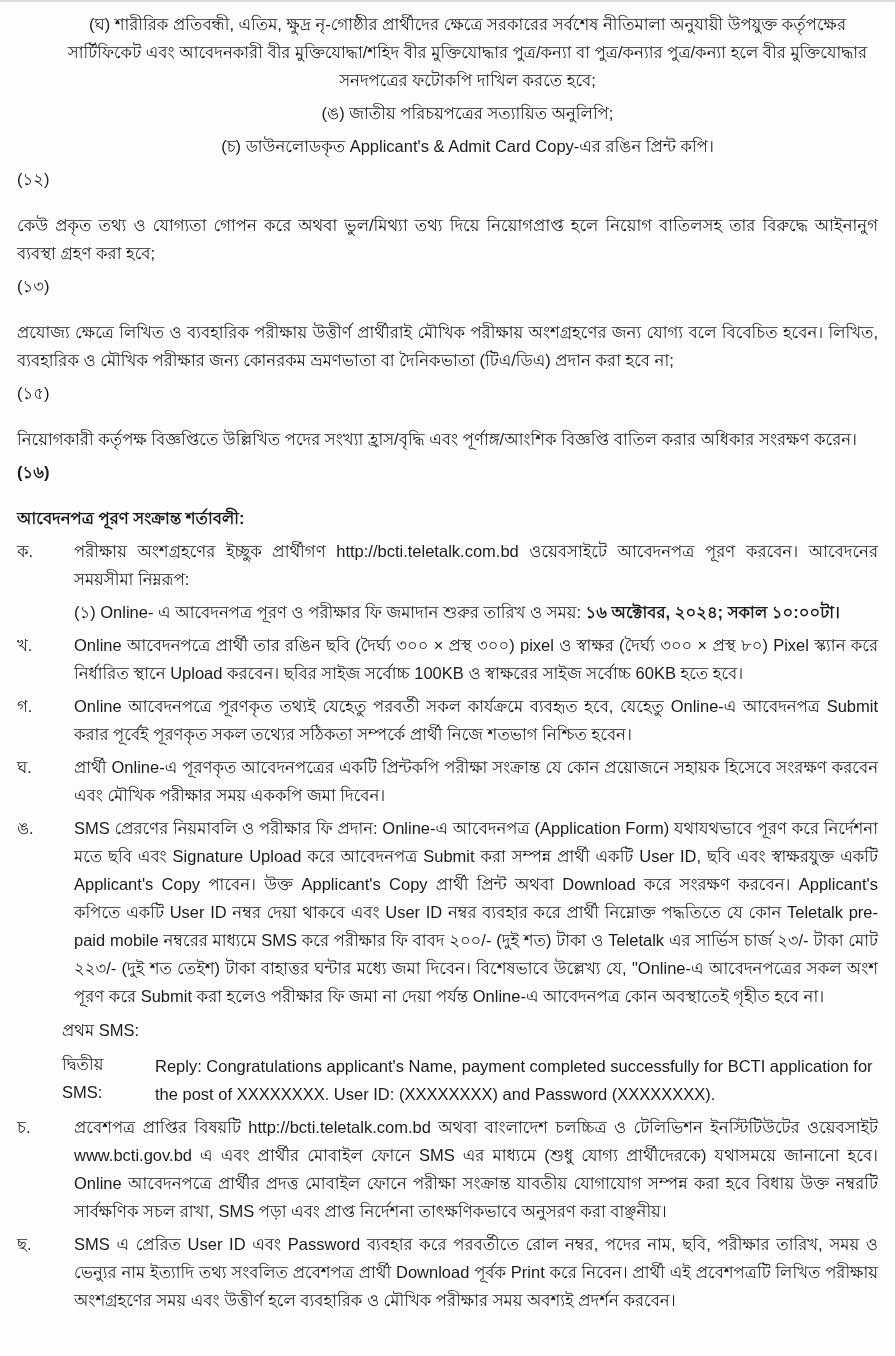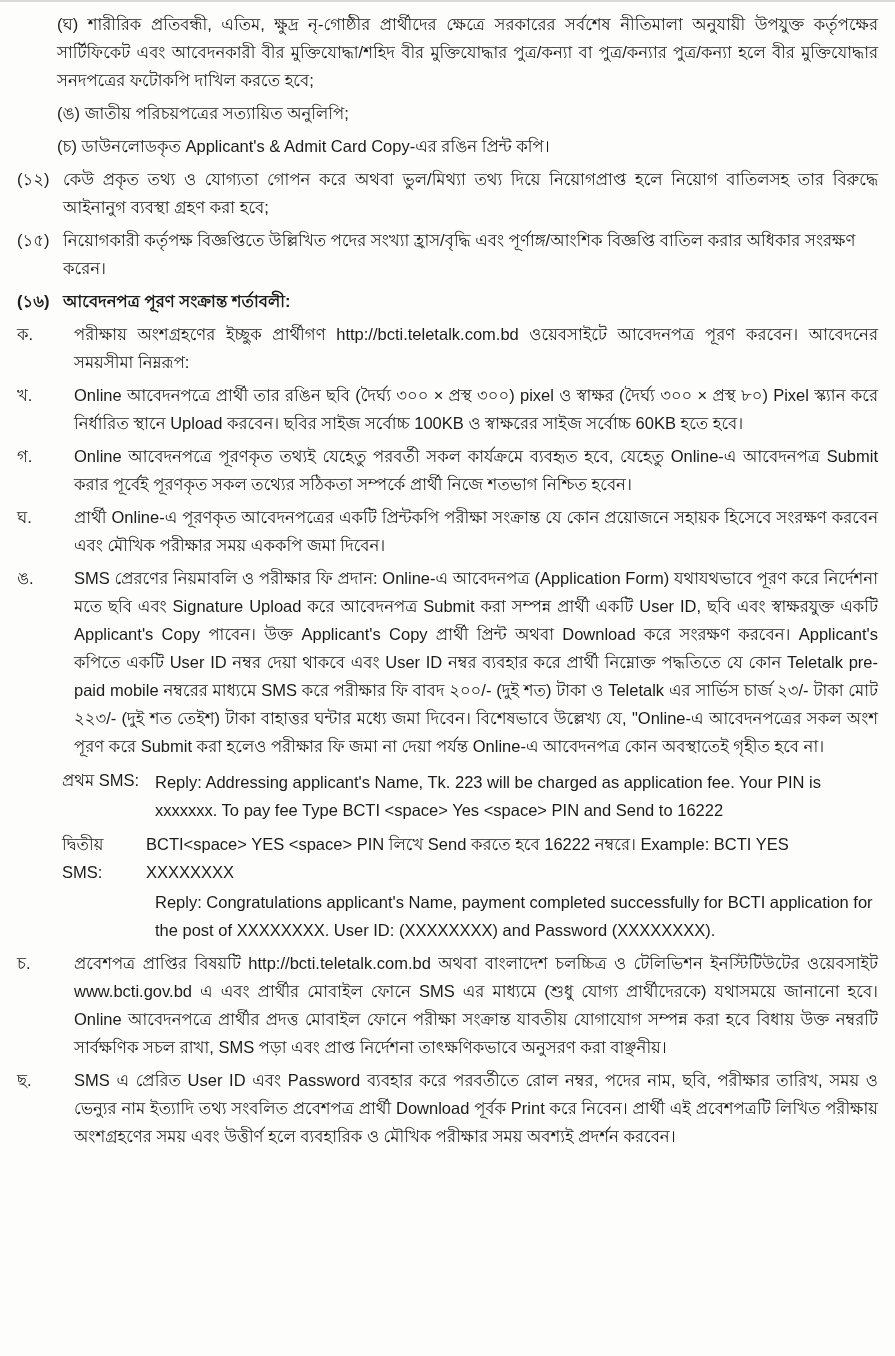--- a/index.html
+++ b/index.html
@@ -16,24 +16,24 @@
     line-height: 28px;
     box-sizing: border-box;
     padding: 8px 17px 0 17px;
     overflow: hidden;
   }
   p { margin: 0; }
   .gap { margin-bottom: 5px; }
   .just { text-align: justify; text-justify: inter-word; }
 
   
-  .subclause { margin-left: 40px; }
+  .subclause { margin-left: 40px; text-align: center; }
 
   
-  .numrow { display: flex; }
+  .numrow { display: flex; flex-direction: column; }
   .numrow .marker { flex: 0 0 46px; }
   .numrow .body { flex: 1; }
 
   
   .letrow { display: flex; }
   .letrow .marker { flex: 0 0 57px; }
   .letrow .body { flex: 1; }
 
   .bold { font-weight: bold; justify-content: space-between; }
 
@@ -53,33 +53,38 @@
 
   <p class="subclause just gap"><span>(ঘ)</span> <span>শারীরিক প্রতিবন্ধী, এতিম, ক্ষুদ্র নৃ-গোষ্ঠীর প্রার্থীদের ক্ষেত্রে সরকারের সর্বশেষ নীতিমালা অনুযায়ী উপযুক্ত কর্তৃপক্ষের সার্টিফিকেট এবং আবেদনকারী বীর মুক্তিযোদ্ধা/শহিদ বীর মুক্তিযোদ্ধার পুত্র/কন্যা বা পুত্র/কন্যার পুত্র/কন্যা হলে বীর মুক্তিযোদ্ধার সনদপত্রের ফটোকপি দাখিল করতে হবে;</span></p>
   <p class="subclause gap"><span>(ঙ)</span> <span>জাতীয় পরিচয়পত্রের সত্যায়িত অনুলিপি;</span></p>
   <p class="subclause gap"><span>(চ)</span> <span>ডাউনলোডকৃত Applicant's &amp; Admit Card Copy-এর রঙিন প্রিন্ট কপি।</span></p>
 
   <div class="numrow gap">
     <span class="marker">(১২)</span>
     <p class="body just">কেউ প্রকৃত তথ্য ও যোগ্যতা গোপন করে অথবা ভুল/মিথ্যা তথ্য দিয়ে নিয়োগপ্রাপ্ত হলে নিয়োগ বাতিলসহ তার বিরুদ্ধে আইনানুগ ব্যবস্থা গ্রহণ করা হবে;</p>
   </div>
   <div class="numrow gap">
+    <span class="marker">(১৩)</span>
+    <p class="body just">প্রযোজ্য ক্ষেত্রে লিখিত ও ব্যবহারিক পরীক্ষায় উত্তীর্ণ প্রার্থীরাই মৌখিক পরীক্ষায় অংশগ্রহণের জন্য যোগ্য বলে বিবেচিত হবেন। লিখিত, ব্যবহারিক ও মৌখিক পরীক্ষার জন্য কোনরকম ভ্রমণভাতা বা দৈনিকভাতা (টিএ/ডিএ) প্রদান করা হবে না;</p>
+  </div>
+  <div class="numrow gap">
     <span class="marker">(১৫)</span>
     <p class="body">নিয়োগকারী কর্তৃপক্ষ বিজ্ঞপ্তিতে উল্লিখিত পদের সংখ্যা হ্রাস/বৃদ্ধি এবং পূর্ণাঙ্গ/আংশিক বিজ্ঞপ্তি বাতিল করার অধিকার সংরক্ষণ করেন।</p>
   </div>
 
   <div class="numrow gap bold">
     <span class="marker">(১৬)</span>
     <p class="body">আবেদনপত্র পূরণ সংক্রান্ত শর্তাবলী:</p>
   </div>
 
   <div class="letrow gap">
     <span class="marker">ক.</span>
     <div class="body">
       <p class="just">পরীক্ষায় অংশগ্রহণের ইচ্ছুক প্রার্থীগণ http://bcti.teletalk.com.bd ওয়েবসাইটে আবেদনপত্র পূরণ করবেন। আবেদনের সময়সীমা নিম্নরূপ:</p>
+      <p class="kasub"><span>(১) Online- এ আবেদনপত্র পূরণ ও পরীক্ষার ফি জমাদান শুরুর তারিখ ও সময়: </span><span class="bold">১৬ অক্টোবর, ২০২৪; সকাল ১০:০০টা।</span></p>
     </div>
   </div>
 
   <div class="letrow gap">
     <span class="marker">খ.</span>
     <p class="body just">Online আবেদনপত্রে প্রার্থী তার রঙিন ছবি (দৈর্ঘ্য ৩০০ × প্রস্থ ৩০০) pixel ও স্বাক্ষর (দৈর্ঘ্য ৩০০ × প্রস্থ ৮০) Pixel স্ক্যান করে নির্ধারিত স্থানে Upload করবেন। ছবির সাইজ সর্বোচ্চ 100KB ও স্বাক্ষরের সাইজ সর্বোচ্চ 60KB হতে হবে।</p>
   </div>
 
   <div class="letrow gap">
     <span class="marker">গ.</span>
@@ -92,28 +97,26 @@
   </div>
 
   <div class="letrow">
     <span class="marker">ঙ.</span>
     <p class="body just">SMS প্রেরণের নিয়মাবলি ও পরীক্ষার ফি প্রদান: Online-এ আবেদনপত্র (Application Form) যথাযথভাবে পূরণ করে নির্দেশনা মতে ছবি এবং Signature Upload করে আবেদনপত্র Submit করা সম্পন্ন প্রার্থী একটি User ID, ছবি এবং স্বাক্ষরযুক্ত একটি Applicant's Copy পাবেন। উক্ত Applicant's Copy প্রার্থী প্রিন্ট অথবা Download করে সংরক্ষণ করবেন। Applicant's কপিতে একটি User ID নম্বর দেয়া থাকবে এবং User ID নম্বর ব্যবহার করে প্রার্থী নিম্নোক্ত পদ্ধতিতে যে কোন Teletalk pre-paid mobile নম্বরের মাধ্যমে SMS করে পরীক্ষার ফি বাবদ ২০০/- (দুই শত) টাকা ও Teletalk এর সার্ভিস চার্জ ২৩/- টাকা মোট ২২৩/- (দুই শত তেইশ) টাকা বাহাত্তর ঘন্টার মধ্যে জমা দিবেন। বিশেষভাবে উল্লেখ্য যে, "Online-এ আবেদনপত্রের সকল অংশ পূরণ করে Submit করা হলেও পরীক্ষার ফি জমা না দেয়া পর্যন্ত Online-এ আবেদনপত্র কোন অবস্থাতেই গৃহীত হবে না।</p>
   </div>
 
   <div class="smsrow">
     <span class="sms-label">প্রথম SMS:</span>
     <div class="sms-body">
-      <p class="reply">Reply: Addressing applicant's Name, Tk. 223 will be charged as application fee. Your PIN is xxxxxxx. To pay fee Type BCTI &lt;space&gt; Yes &lt;space&gt; PIN and Send to 16222</p>
     </div>
   </div>
 
   <div class="smsrow gap">
     <span class="sms-label">দ্বিতীয় SMS:</span>
     <div class="sms-body">
-      <p>BCTI&lt;space&gt; YES &lt;space&gt; PIN লিখে Send করতে হবে 16222 নম্বরে। Example: BCTI YES XXXXXXXX</p>
       <p class="reply">Reply: Congratulations applicant's Name, payment completed successfully for BCTI application for the post of XXXXXXXX. User ID: (XXXXXXXX) and Password (XXXXXXXX).</p>
     </div>
   </div>
 
   <div class="letrow gap">
     <span class="marker">চ.</span>
     <p class="body just">প্রবেশপত্র প্রাপ্তির বিষয়টি http://bcti.teletalk.com.bd অথবা বাংলাদেশ চলচ্চিত্র ও টেলিভিশন ইনস্টিটিউটের ওয়েবসাইট www.bcti.gov.bd এ এবং প্রার্থীর মোবাইল ফোনে SMS এর মাধ্যমে (শুধু যোগ্য প্রার্থীদেরকে) যথাসময়ে জানানো হবে। Online আবেদনপত্রে প্রার্থীর প্রদত্ত মোবাইল ফোনে পরীক্ষা সংক্রান্ত যাবতীয় যোগাযোগ সম্পন্ন করা হবে বিধায় উক্ত নম্বরটি সার্বক্ষণিক সচল রাখা, SMS পড়া এবং প্রাপ্ত নির্দেশনা তাৎক্ষণিকভাবে অনুসরণ করা বাঞ্ছনীয়।</p>
   </div>
 
   <div class="letrow gap">

